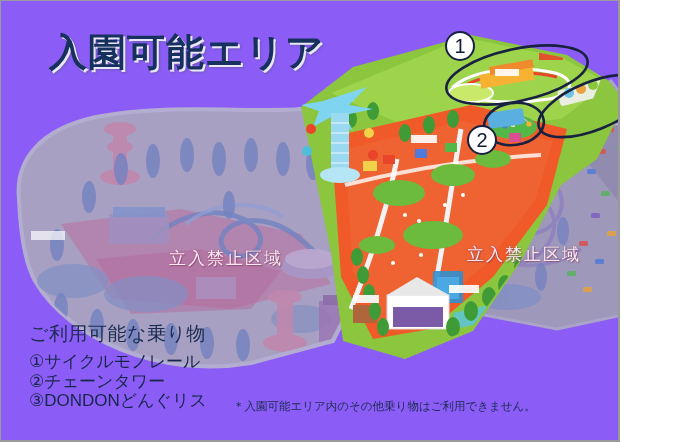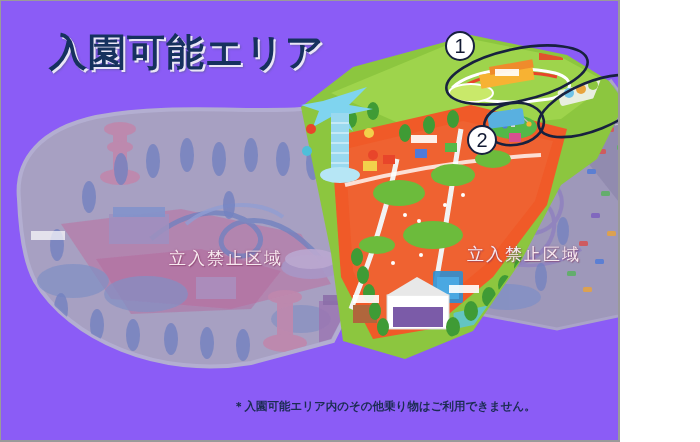--- a/index.html
+++ b/index.html
@@ -100,21 +100,21 @@
     font-size: 17px;
     color: #16274b;
     line-height: 19.5px;
     white-space: nowrap;
   }
   #note {
     position: absolute;
     left: 232px;
     top: 398px;
     font-size: 11.5px;
-    font-weight: bold;
+    font-weight: normal;
     color: #1b2c52;
     white-space: nowrap;
     z-index: 60;
   }
 </style>
 </head>
 <body>
 
 <div id="page">
 
@@ -401,16 +401,22 @@
     </svg>
   </div>
 
   <div class="marker" id="marker-1">1</div>
   <div class="marker" id="marker-2">2</div>
   <div class="marker" id="marker-3">3</div>
 
   <div class="restricted-label" id="restricted-left">立入禁止区域</div>
   <div class="restricted-label" id="restricted-right">立入禁止区域</div>
 
+  <div id="legend">
+    <div id="legend-heading">ご利用可能な乗り物</div>
+    <div class="legend-item">①サイクルモノレール</div>
+    <div class="legend-item">②チェーンタワー</div>
+    <div class="legend-item">③DONDONどんぐリス</div>
+  </div>
 
   <div id="note">＊入園可能エリア内のその他乗り物はご利用できません。</div>
 
 </div>
 
 </body></html>

